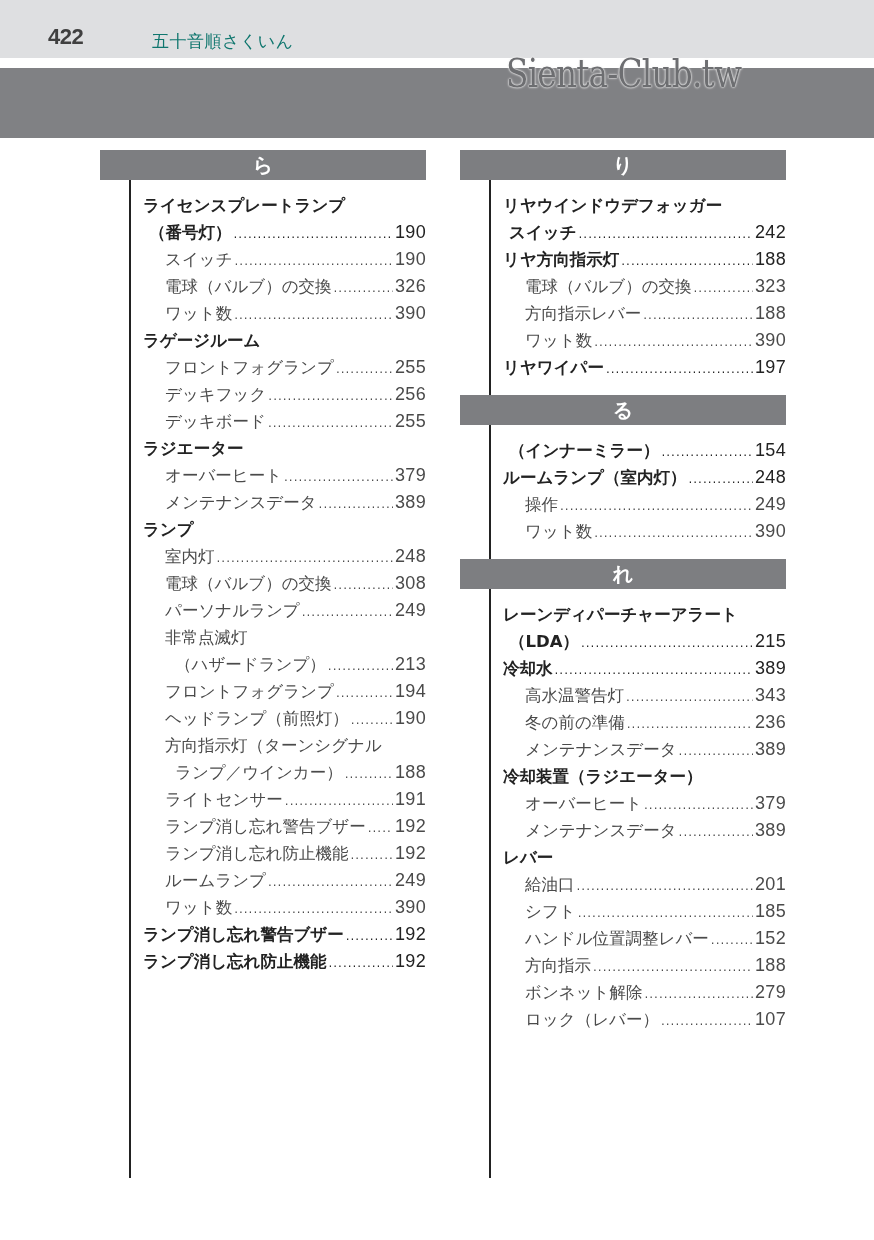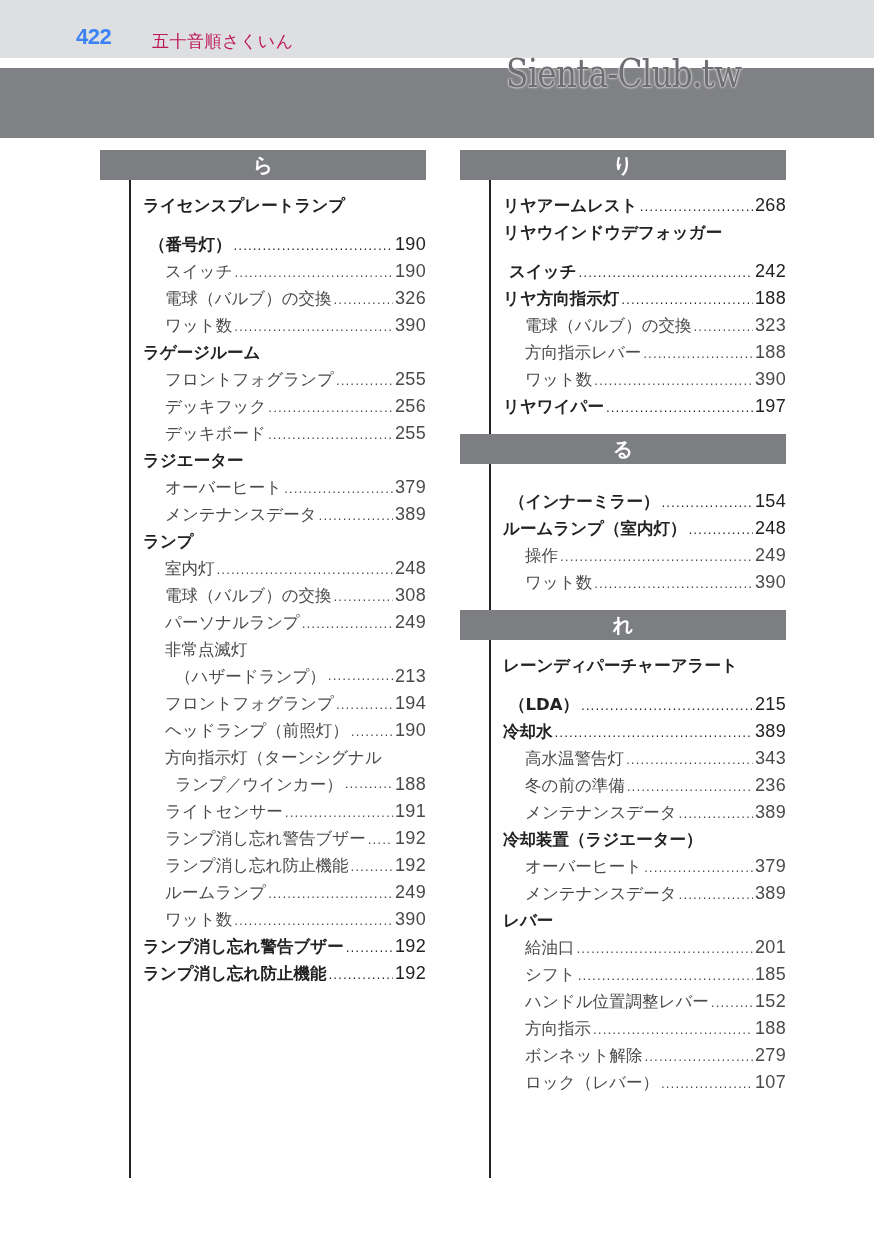--- a/index.html
+++ b/index.html
@@ -1,40 +1,40 @@
 <!DOCTYPE html>
 <html><head>
 <meta charset="utf-8">
 <style>
   * { margin: 0; padding: 0; box-sizing: border-box; }
   html, body { width: 874px; height: 1240px; background: #ffffff; overflow: hidden; }
   body { position: relative; font-family: "DejaVu Sans", "Liberation Sans", sans-serif; color: #1f1f1f; }
 
   .top-band { position: absolute; left: 0; top: 0; width: 874px; height: 58px; background: #dedfe1; }
-  .page-num { position: absolute; left: 76px; top: 24px; font-family: "Liberation Sans", "DejaVu Sans", sans-serif; font-size: 22px; font-weight: bold; color: #3b82f6; letter-spacing: -0.5px; }
-  .page-title { position: absolute; left: 152px; top: 30px; font-size: 17px; color: #be185d; letter-spacing: 0.5px; }
+  .page-num { position: absolute; left: 48px; top: 24px; font-family: "Liberation Sans", "DejaVu Sans", sans-serif; font-size: 22px; font-weight: bold; color: #404040; letter-spacing: -0.5px; }
+  .page-title { position: absolute; left: 152px; top: 30px; font-size: 17px; color: #0f766e; letter-spacing: 0.5px; }
   .dark-band { position: absolute; left: 0; top: 68px; width: 874px; height: 70px; background: #808184; }
   .watermark { position: absolute; left: 506px; top: 50px; font-family: "DejaVu Serif", "Liberation Serif", serif; font-size: 40px; color: #6d6e71; letter-spacing: -1px; text-shadow: 0 0 2px #ffffff, 0 0 3px #e8e8e8; transform: scaleX(0.82); transform-origin: left top; white-space: nowrap; }
 
   .column { position: absolute; }
   .col-left { left: 100px; top: 150px; width: 326px; }
   .col-right { left: 460px; top: 150px; width: 326px; }
 
   .rule { position: absolute; width: 2px; background: #222; }
   .rule-left { left: 129px; top: 180px; height: 998px; }
   .rule-right { left: 489px; top: 180px; height: 998px; }
 
   .section { position: relative; }
   .sec-head { height: 30px; background: #7d7e81; color: #ffffff; font-size: 20px; font-weight: bold; text-align: center; line-height: 30px; }
   .entries { padding-top: 12px; }
   .entry { position: relative; height: 27px; line-height: 27px; font-size: 16.5px; white-space: nowrap; display: flex; align-items: baseline; }
   .entry.main { padding-left: 43px; color: #222; font-weight: bold; }
-  .entry.main.cont { padding-left: 49px; margin-top: 12px; }
+  .entry.main.cont { padding-left: 49px; }
   .entry.sub { padding-left: 65px; color: #4a4a4a; font-weight: normal; }
-  .entry.sub.cont { padding-left: 75px; align-items: flex-end; }
+  .entry.sub.cont { padding-left: 75px; }
   .entry .label { flex: 0 0 auto; }
   .entry .dots { flex: 1 1 auto; overflow: hidden; margin: 0 2px; color: inherit; font-weight: normal; letter-spacing: 1px; font-size: 12px; }
   .entry .dots::before { content: "................................................................................................................"; }
   .entry .page { flex: 0 0 auto; font-family: "Liberation Sans", "DejaVu Sans", sans-serif; font-size: 18px; letter-spacing: 0.3px; }
   .entry.main .page { font-weight: normal; color: #222; }
   .gap { height: 14px; }
 </style>
 </head>
 <body>
 
@@ -185,25 +185,20 @@
           <span class="page">192</span>
         </div>
       </div>
     </div>
   </div>
 <div class="column col-right" id="col-right">
     <div class="section">
       <div class="sec-head">り</div>
       <div class="entries">
         <div class="entry main">
-          <span class="label">リヤアームレスト</span>
-          <span class="dots"></span>
-          <span class="page">268</span>
-        </div>
-        <div class="entry main">
           <span class="label">リヤウインドウデフォッガー</span>
         </div>
         <div class="entry main cont">
           <span class="label">スイッチ</span>
           <span class="dots"></span>
           <span class="page">242</span>
         </div>
         <div class="entry main">
           <span class="label">リヤ方向指示灯</span>
           <span class="dots"></span>

